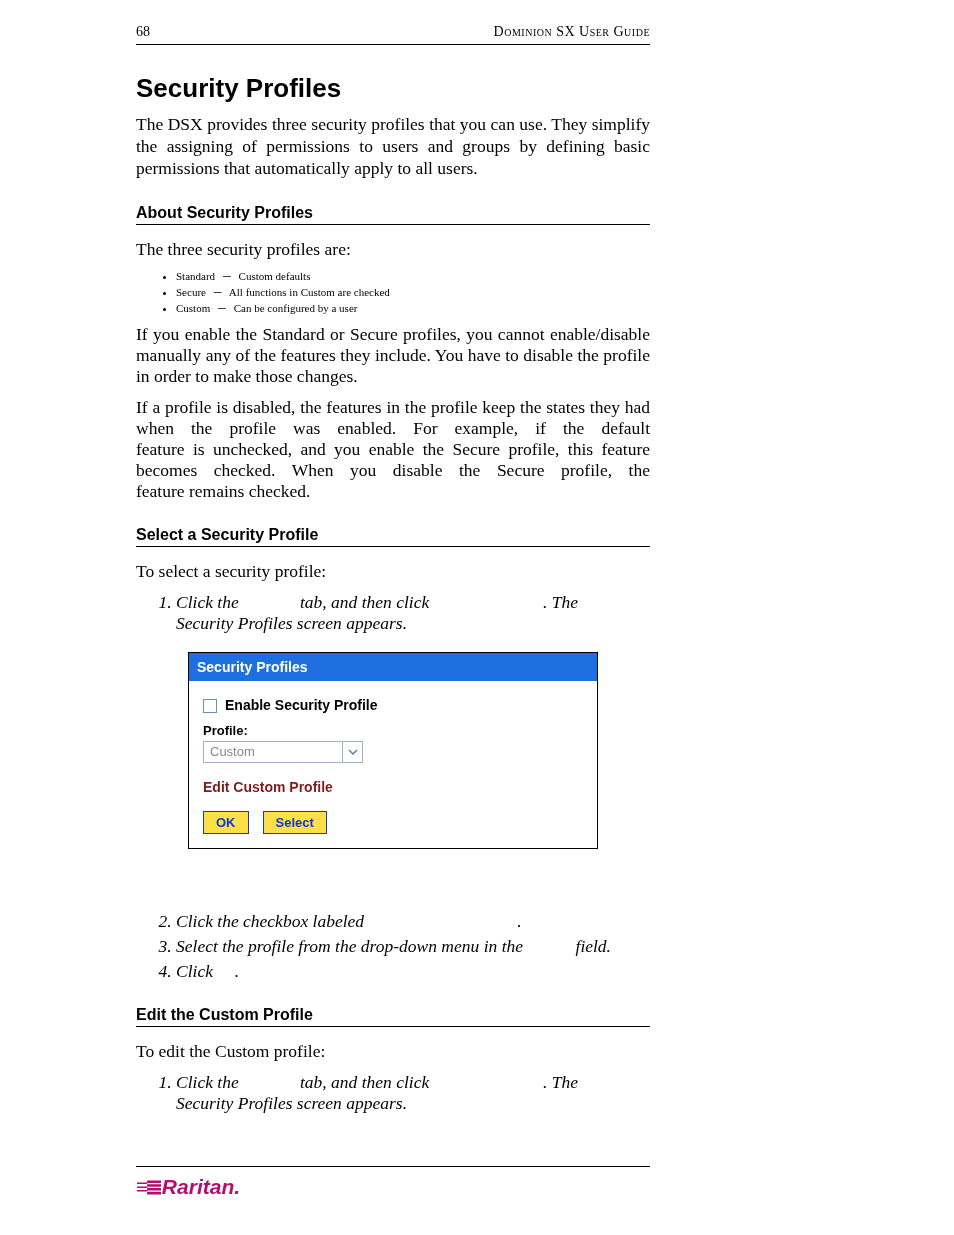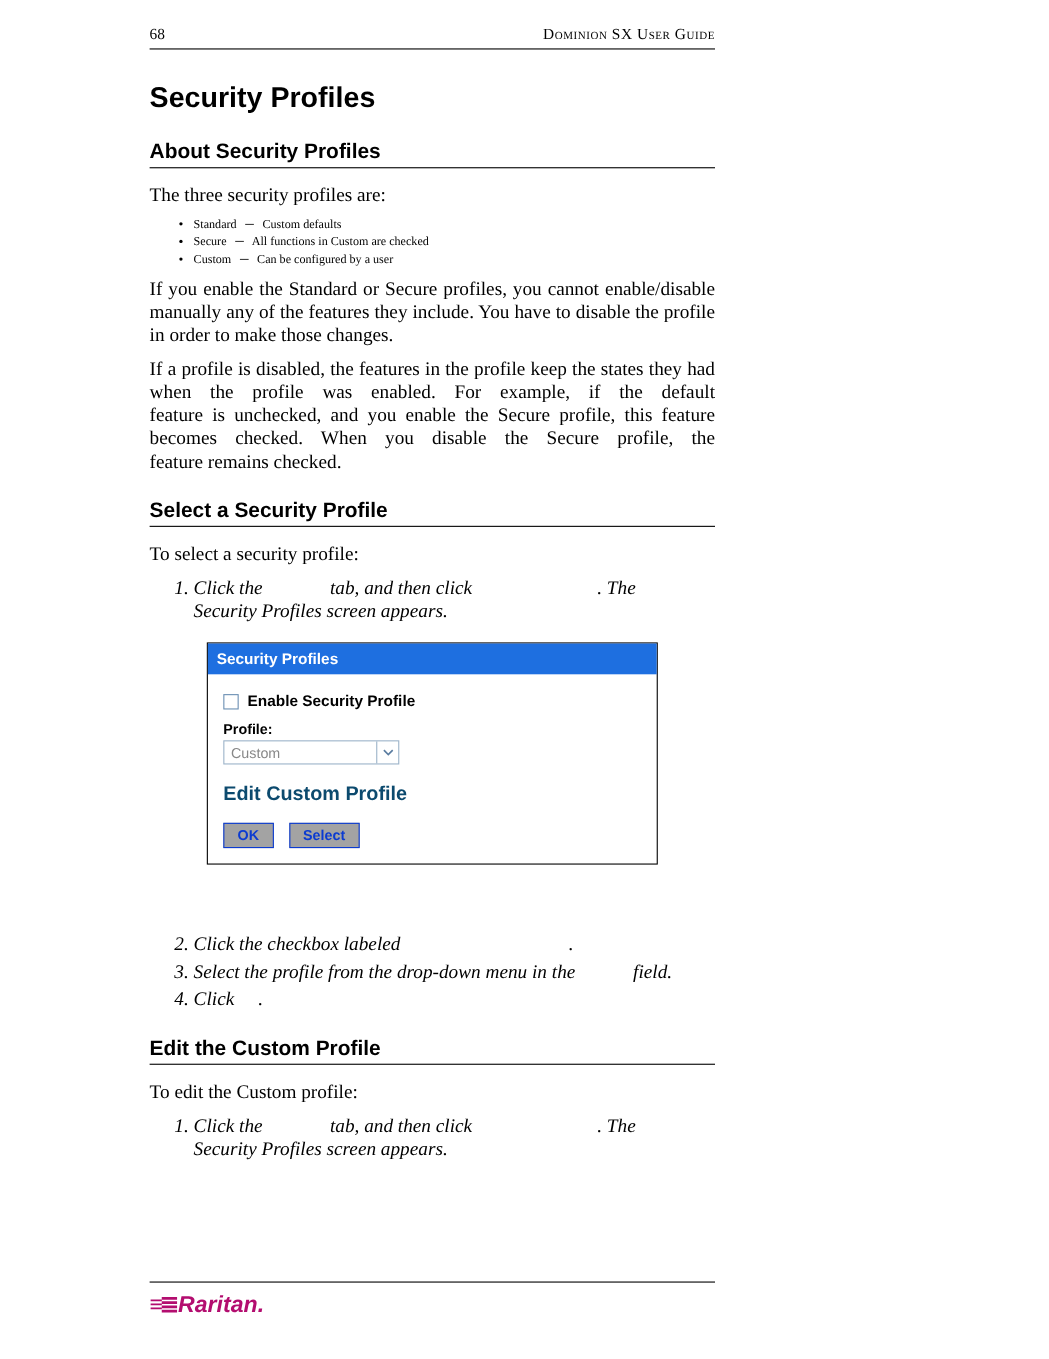--- a/index.html
+++ b/index.html
@@ -34,21 +34,21 @@
     margin: 28px 0 10px 0;
   }
   .body {
     font-size: 17.5px;
     line-height: 1.25;
     text-align: justify;
   }
   .h2 {
     font-family: Arial, Helvetica, sans-serif;
     font-weight: 900;
-    font-size: 19px;
+    font-size: 16px;
     margin: 24px 0 2px 0;
     padding-bottom: 2px;
     border-bottom: 1px solid #000;
   }
   ul.bullets {
     margin: 4px 0 8px 0;
     padding-left: 40px;
   }
   ul.bullets li { margin: 4px 0; font-size: 11px; }
   .dash { display:inline-block; width:18px; text-align:center; font-weight:bold; }
@@ -94,33 +94,33 @@
     background:#fff;
   }
   .dd-text { flex: 1; display:flex; align-items:center; padding: 0 6px; }
   .dd-btn {
     width: 20px;
     border-left: 1px solid #9cb3c9;
     display: flex; align-items: center; justify-content: center;
     color: #5a7ca0;
   }
   .link {
-    color: #0c4a6e;
+    color: #7f1d1d;
     font-weight: bold;
-    font-size: 18px;
+    font-size: 14px;
     margin-top: 16px;
   }
   .btn-row { margin-top: 16px; display: flex; gap: 14px; }
   .btn {
     border: 1px solid #0b3bd1;
     color: #0b3bd1;
     font-weight: bold;
     font-size: 13px;
     padding: 3px 12px;
-    background: #a3a3a3;
+    background: #fde047;
   }
   .footer {
     position: absolute;
     left: 136px;
     bottom: 36px;
     right: 136px;
     border-top: 1px solid #000;
     padding-top: 8px;
   }
   .logo {
@@ -143,20 +143,21 @@
 </head>
 <body>
 
 <div class="page">
   <div class="header-row">
     <span>68</span>
     <span class="header-right">Dominion SX User Guide</span>
   </div>
 
   <div class="h1">Security Profiles</div>
+  <div class="body p">The DSX provides three security profiles that you can use. They simplify the assigning of permissions to users and groups by defining basic permissions that automatically apply to all users.</div>
 
   <div class="h2">About Security Profiles</div>
   <div class="p" style="margin-top:14px;">The three security profiles are:</div>
   <ul class="bullets">
     <li>
       <span>Standard</span>
       <span class="dash">─</span>
       <span>Custom defaults</span>
     </li>
     <li>

